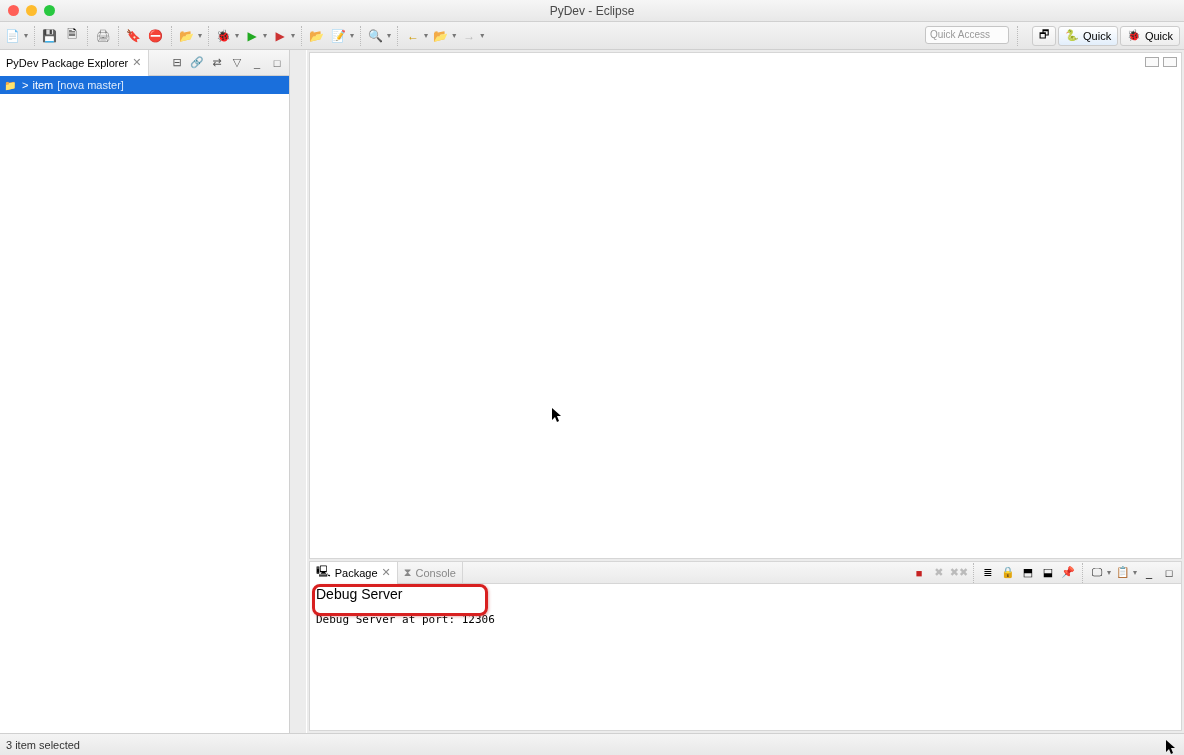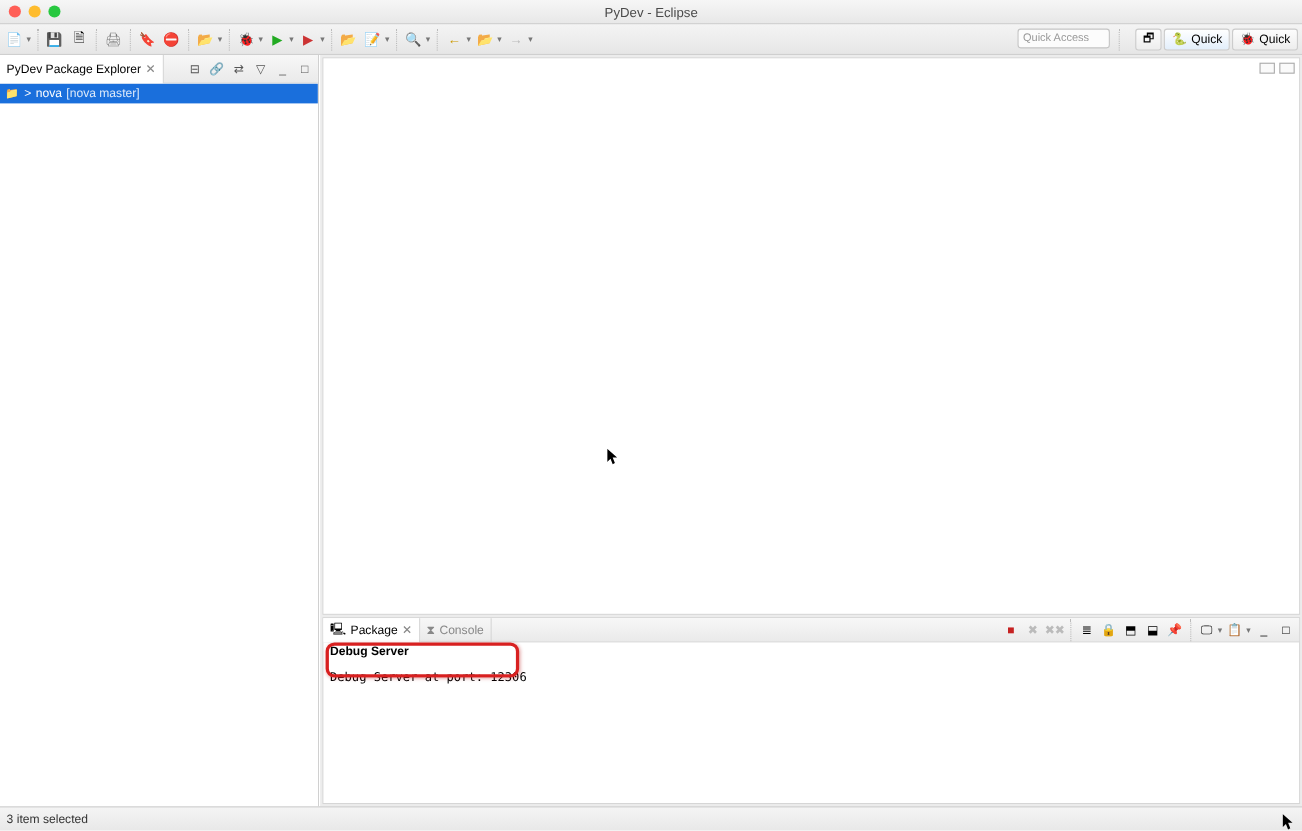--- a/index.html
+++ b/index.html
@@ -14,21 +14,21 @@
 .toolbar { height: 28px; background: linear-gradient(#f4f4f4,#e6e6e6); border-bottom:1px solid #cfcfcf; display:flex; align-items:center; padding:0 4px; gap:4px; }
 .tb { width:18px; height:18px; display:flex; align-items:center; justify-content:center; font-size:12px; border-radius:2px; cursor:pointer; }
 .tbsep { height:20px; width:0; border-left:1px dotted #bbb; margin:0 2px; }
 .drop { font-size:8px; color:#777; margin-left:-2px; }
 .qa-box { margin-left:auto; display:flex; align-items:flex-start; gap:6px; }
 .qa { width:84px; height:18px; border:1px solid #c5c5c5; border-radius:3px; background:#fcfcfc; color:#999; font-size:10px; padding:0 4px; display:flex; align-items:center; cursor:text; }
 .persp { display:flex; align-items:center; gap:2px; margin-left:6px; }
 .persp-btn { height:20px; border:1px solid #ccc; border-radius:3px; background:linear-gradient(#fdfdfd,#ededed); display:flex; align-items:center; padding:0 6px; gap:4px; font-size:11px; cursor:pointer; }
 .persp-btn.active { background:linear-gradient(#fff,#e2eefb); }
 
-.main { display:flex; height: calc(100% - 22px - 28px - 22px); }
+.main { display:flex; height: calc(100% - 22px - 28px - 22px); gap: 16px; }
 
 .sidebar { width:290px; background:#fff; border-right:1px solid #d0d0d0; display:flex; flex-direction:column; }
 .view-tabbar { height:26px; display:flex; align-items:center; background:linear-gradient(#f7f7f7,#eaeaea); border-bottom:1px solid #d0d0d0; }
 .vtab { display:flex; align-items:center; gap:4px; padding:0 6px; height:26px; border-right:1px solid #d6d6d6; background:#fff; font-size:11px; }
 .vtab .close { font-size:11px; color:#888; cursor:pointer; }
 .vtab-tools { margin-left:auto; display:flex; align-items:center; gap:4px; padding-right:4px; }
 .vtool { width:16px; height:16px; display:flex; align-items:center; justify-content:center; font-size:11px; cursor:pointer; color:#555; }
 
 .tree { flex:1; overflow:auto; background:#fff; }
 .tree-item { display:flex; align-items:center; gap:4px; height:18px; padding:0 4px; font-size:11px; cursor:pointer; }
@@ -43,21 +43,21 @@
 
 .bottom { height:170px; margin:2px; border:1px solid #d6d6d6; background:#fff; display:flex; flex-direction:column; }
 .b-tabbar { height:22px; display:flex; align-items:center; background:linear-gradient(#f7f7f7,#eaeaea); border-bottom:1px solid #d6d6d6; }
 .btab { display:flex; align-items:center; gap:4px; padding:0 6px; height:22px; border-right:1px solid #d6d6d6; background:#fff; font-size:11px; }
 .btab.inactive { background:transparent; color:#888; }
 .btools { margin-left:auto; display:flex; align-items:center; gap:4px; padding:0 4px; }
 .btool { width:16px; height:16px; display:flex; align-items:center; justify-content:center; font-size:11px; cursor:pointer; }
 .btool.red { color:#c62222; }
 .btool.grey { color:#bbb; }
 
-.console-head { padding:2px 6px 0 6px; font-size:11px; font-weight:700; }
+.console-head { padding:2px 6px 0 6px; font-size:14px; font-weight:400; }
 .console-body { padding:0 6px; font-family:"Menlo","Monaco",monospace; font-size:11px; line-height:14px;margin-top:11px; }
 .highlight-box { border:3px solid #d82020; border-radius:8px; position:absolute; pointer-events:none; box-shadow:1px 1px 3px rgba(180,20,20,.3); }
 
 .statusbar { position:absolute; bottom:0; left:0; right:0; height:22px; background:linear-gradient(#f4f4f4,#e8e8e8); border-top:1px solid #d0d0d0; display:flex; align-items:center; padding:0 6px; font-size:11px; color:#333; }
 
 .cursor { position:absolute; width:12px; height:16px; pointer-events:none; }
 .cursor svg { display:block; }
 </style>
 </head>
 <body>
@@ -164,21 +164,21 @@
         <div class="vtool">⇄</div>
         <div class="vtool">▽</div>
         <div class="vtool">_</div>
         <div class="vtool">□</div>
       </div>
     </div>
     <div class="tree">
       <div class="tree-item selected">
         <span class="tree-icon">📁</span>
         <span>&gt;</span>
-        <span>nova</span>
+        <span>item</span>
         <span class="decor">[nova master]</span>
       </div>
     </div>
   </div>
 
   <div class="center">
     <div class="editor">
       <div class="editor-min">
         <div class="ebtn"></div>
         <div class="ebtn"></div>

